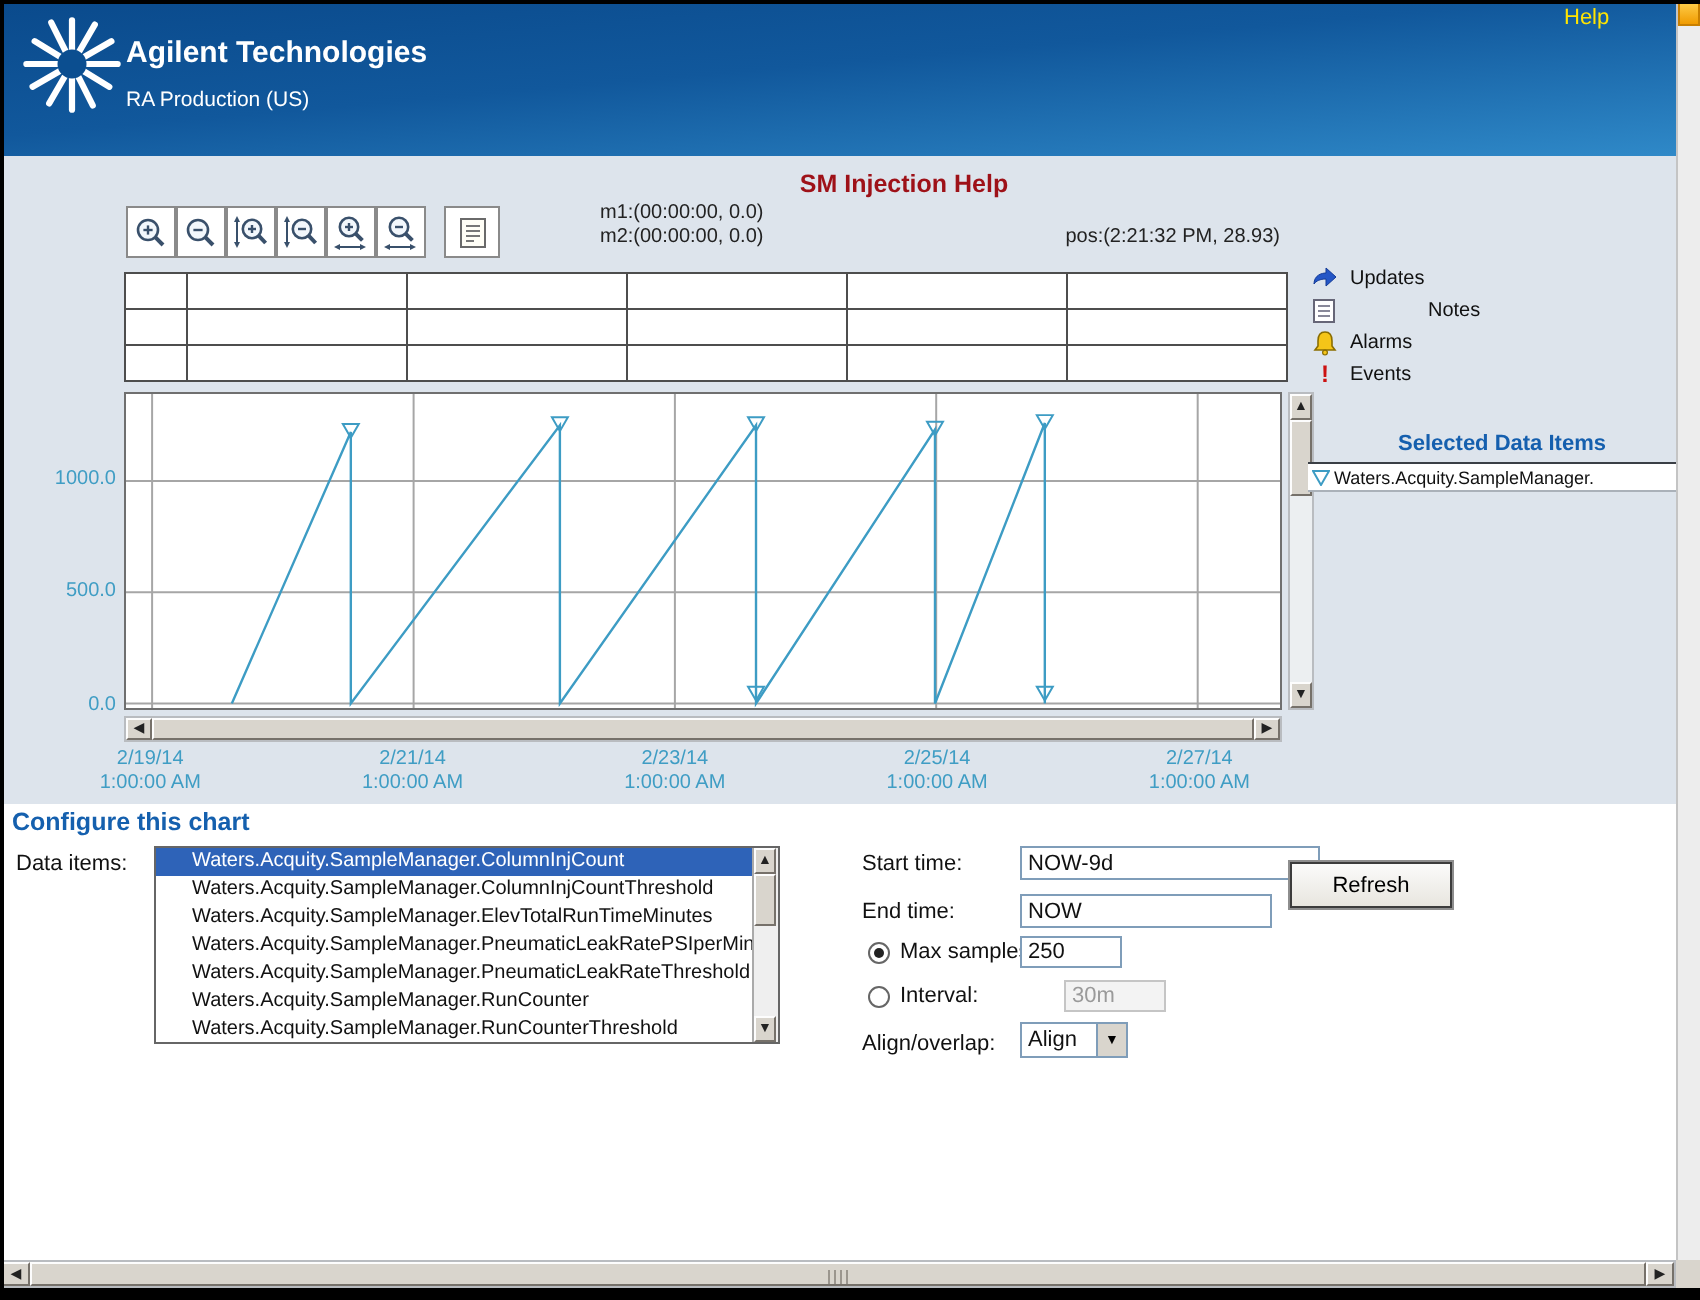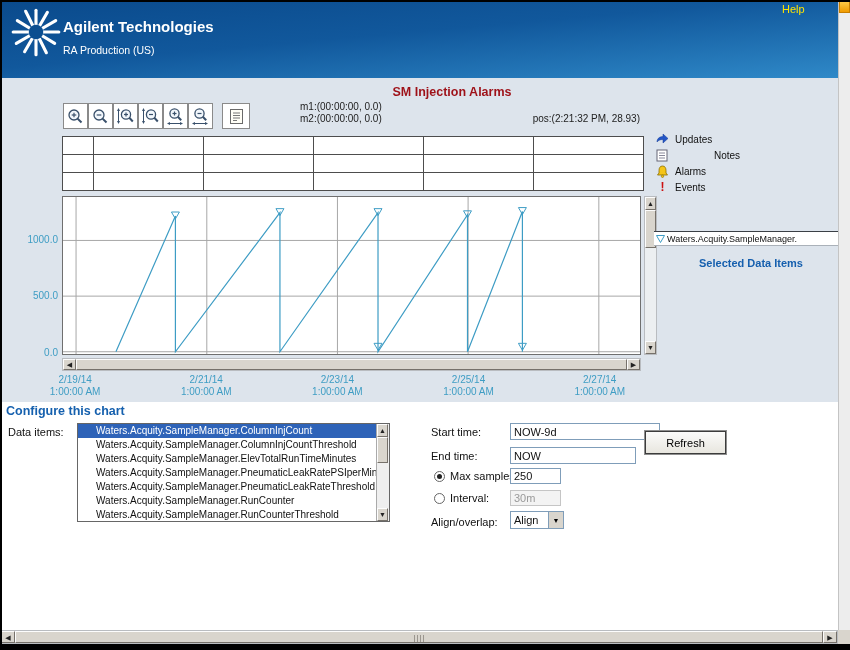--- a/index.html
+++ b/index.html
@@ -59,40 +59,40 @@
   .sb-thumb{position:absolute;background:#d9d5cd;border:1px solid;border-color:#fdfdfd #76716a #76716a #fdfdfd;
           box-sizing:border-box;cursor:pointer;}
   .grip{position:absolute;left:50%;top:3px;width:11px;height:7px;margin-left:-5px;
         background:repeating-linear-gradient(90deg,#9b968e 0 1px,transparent 1px 3px);}
 
   
   .legend-row{position:absolute;left:656px;height:14px;display:flex;align-items:center;}
   .legend-label{font-size:10px;color:#111;margin-left:6px;}
   .excl{font-size:12px;font-weight:bold;color:#cc1111;width:13px;text-align:center;}
   .sdi-title{position:absolute;left:655px;top:138px;width:192px;text-align:center;
-             font-size:11px;font-weight:bold;color:#155fae;margin-top:41px;}
+             font-size:11px;font-weight:bold;color:#155fae;}
   .sdi-list{position:absolute;left:654px;top:153px;width:193px;border-top:1px solid #3a3f45;}
   .sdi-row{background:#fff;height:13px;display:flex;align-items:center;border-bottom:1px solid #aab1b9;}
   .sdi-text{font-size:9px;color:#111;white-space:nowrap;overflow:hidden;margin-left:2px;}
 
   
   .configure{position:absolute;left:0;top:402px;width:838px;height:228px;background:#fff;}
   .cfg-title{position:absolute;left:6px;top:2px;font-size:12.5px;font-weight:bold;color:#1560ae;}
   .cfg-label{position:absolute;font-size:11px;color:#111;}
   .listbox{position:absolute;left:77px;top:21px;width:313px;height:99px;background:#fff;
            border:1px solid #666;box-sizing:border-box;}
   .lb-items{position:absolute;left:0;top:0;right:13px;bottom:0;overflow:hidden;}
   .lb-item{height:14px;line-height:14px;font-size:10px;padding-left:18px;white-space:nowrap;
            overflow:hidden;color:#111;cursor:default;}
   .lb-item.sel{background:#2e63b8;color:#fff;}
   .lb-sb{position:absolute;right:0;top:0;width:13px;bottom:0;background:#efefef;
          border-left:1px solid #aaa;box-sizing:border-box;}
   .field{position:absolute;background:#fff;border:1px solid #7f9db9;box-sizing:border-box;
          font-size:11px;font-family:inherit;padding:1px 3px;color:#111;}
-  .field.disabled{color:#9a9a9a;background:#f3f3f3;border-color:#c5c5c5;}
+  .field.disabled{color:#9a9a9a;background:#f3f3f3;border-color:#c5c5c5;margin-left:22px;}
   .radio{position:absolute;width:11px;height:11px;border:1px solid #666;border-radius:50%;
          background:#fff;box-sizing:border-box;cursor:pointer;}
   .radio.checked::after{content:"";position:absolute;left:2px;top:2px;width:5px;height:5px;
          border-radius:50%;background:#222;}
   .select{position:absolute;left:510px;top:109px;width:54px;height:18px;background:#fff;
           border:1px solid #7f9db9;box-sizing:border-box;font-size:11px;display:flex;
           align-items:center;cursor:pointer;}
   .select-value{flex:1;padding-left:3px;color:#111;}
   .select-btn{width:15px;height:100%;background:#d9d5cd;border-left:1px solid #7f9db9;
           display:flex;align-items:center;justify-content:center;font-size:7px;box-sizing:border-box;}
@@ -125,21 +125,21 @@
         </g>
         <circle cx="27" cy="27" r="7" fill="#0b4e90"></circle>
       </svg>
     </div>
     <div class="app-title">Agilent Technologies</div>
     <div class="app-subtitle">RA Production (US)</div>
     <div class="help">Help</div>
   </div>
 
   <div class="main">
-    <div class="chart-title">SM Injection Alarms</div>
+    <div class="chart-title">SM Injection Help</div>
 
     <div class="toolbar">
       <div class="tb-btn">
         <svg width="19" height="19" viewBox="0 0 19 19">
           <circle cx="8" cy="8" r="5" fill="#f2f7fc" stroke="#39506b" stroke-width="1.3"></circle>
           <line x1="11.6" y1="11.6" x2="15.5" y2="15.5" stroke="#39506b" stroke-width="2"></line>
           <line x1="5.7" y1="8" x2="10.3" y2="8" stroke="#39506b" stroke-width="1.2"></line>
           <line x1="8" y1="5.7" x2="8" y2="10.3" stroke="#39506b" stroke-width="1.2"></line>
         </svg>
       </div>

